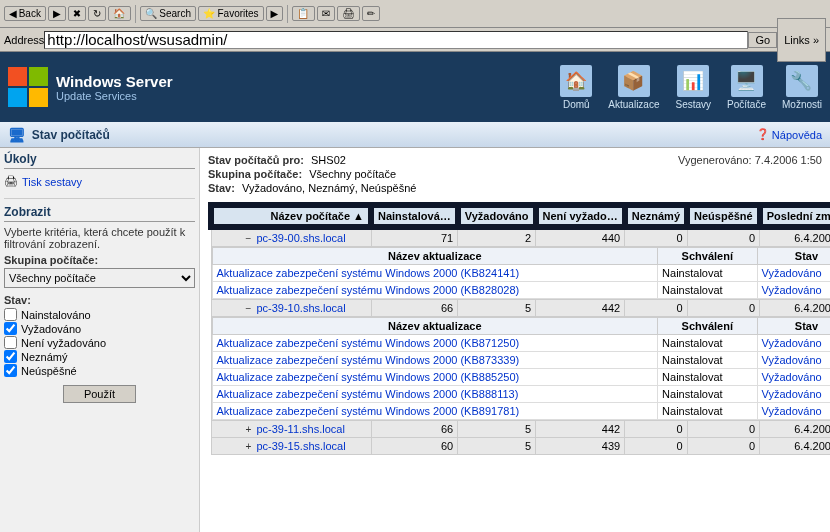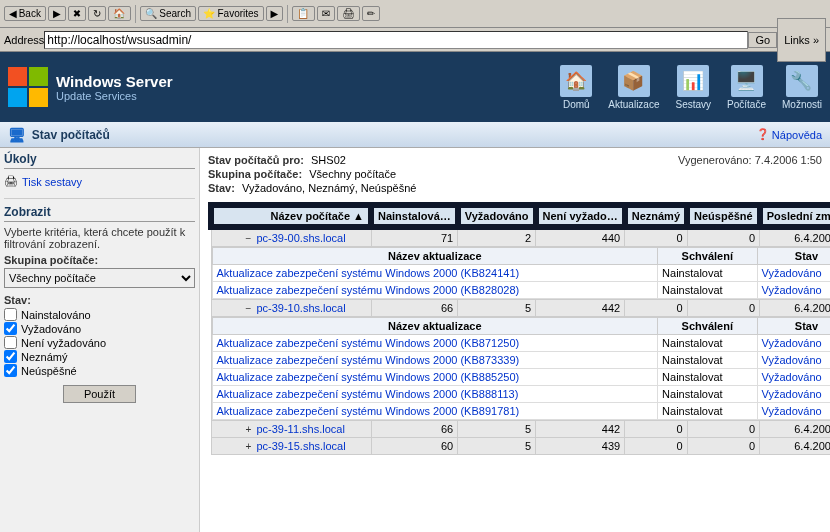--- a/index.html
+++ b/index.html
@@ -5,21 +5,21 @@
     * { margin: 0; padding: 0; box-sizing: border-box; }
     body { font-family: Tahoma, Arial, sans-serif; font-size: 11px; background: #fff; width: 830px; height: 532px; overflow: hidden; }
 
     
     .browser-toolbar { background: #d4d0c8; border-bottom: 1px solid #888; padding: 2px 4px; display: flex; align-items: center; gap: 2px; height: 28px; }
     .browser-btn { background: #d4d0c8; border: 1px solid #888; border-radius: 2px; padding: 1px 4px; font-size: 10px; cursor: pointer; display: flex; align-items: center; gap: 2px; }
     .nav-sep { width: 1px; height: 18px; background: #999; margin: 0 2px; }
 
     .address-bar { background: #d4d0c8; border-bottom: 1px solid #888; padding: 2px 4px; display: flex; align-items: center; height: 24px; }
     .address-label { font-size: 11px; color: #000; }
-    .address-input { flex: 1; height: 18px; border: 1px inset #888; background: #fff; font-size: 12px; padding: 0 2px; display: flex; align-items: center; }
+    .address-input { flex: 1; height: 18px; border: 1px inset #888; background: #fff; font-size: 15px; padding: 0 2px; display: flex; align-items: center; }
     .go-btn { background: #d4d0c8; border: 1px solid #888; padding: 1px 6px; font-size: 11px; cursor: pointer; }
     .links-btn { background: #d4d0c8; border: 1px solid #888; padding: 15px 6px; font-size: 11px; cursor: pointer; }
 
     
     .app-header { background: #1a3a5c; height: 70px; display: flex; align-items: center; justify-content: space-between; padding: 0 8px; }
     .app-logo { display: flex; align-items: center; gap: 8px; }
     .logo-text { color: #fff; }
     .logo-text .line1 { font-size: 15px; font-weight: bold; }
     .logo-text .line2 { font-size: 11px; color: #a0c4e8; }
     .nav-icons { display: flex; gap: 16px; align-items: center; }

